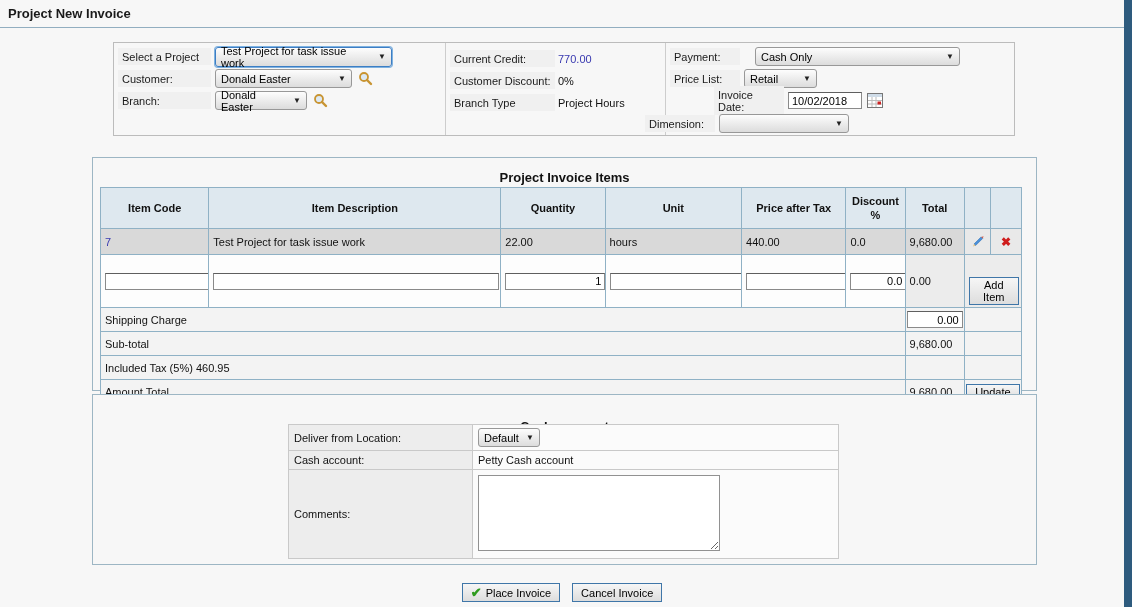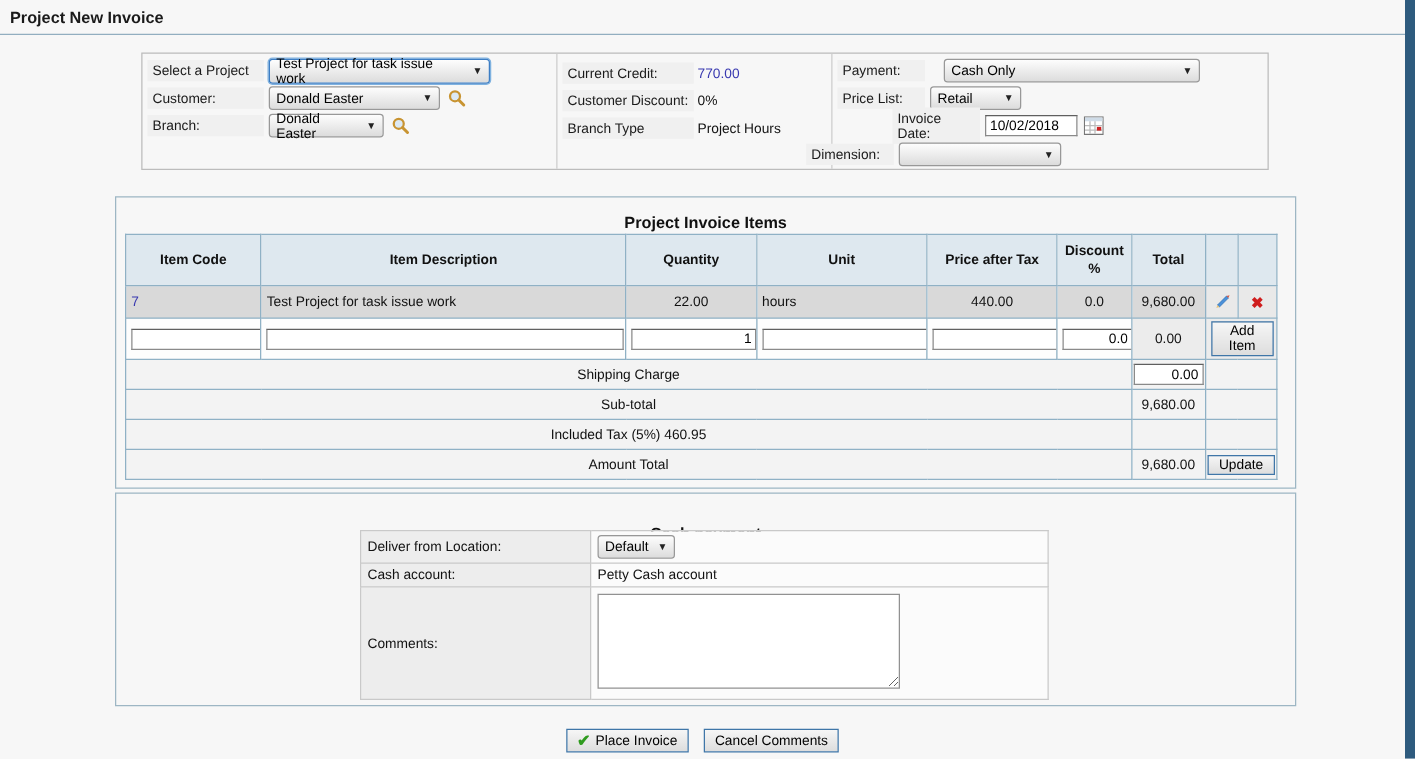--- a/index.html
+++ b/index.html
@@ -46,29 +46,29 @@
   
   table.items{position:absolute;left:7px;top:29px;border-collapse:collapse;table-layout:fixed;width:922px;}
   table.items th,table.items td{border:1px solid #8fb1c5;padding:2px 4px;overflow:hidden;}
   table.items th{background:#dee8ef;font-weight:bold;height:36px;line-height:14px;}
   tr.item-row td{background:#d9d9d9;height:21px;}
   tr.item-row td.iconcell{background:#e9e9e9;text-align:center;padding:1px;}
   tr.entry-row td{background:#fdfdfd;height:27px;}
   tr.entry-row td.graycell{background:#ececec;}
   tr.total-row td{background:#f3f3f3;height:19px;}
   .link{color:#3939b0;text-decoration:none;}
-  .rt{text-align:center;}
+  .rt{text-align:left;}
   .ctr{text-align:center;}
 
   button{
     font-family:"Liberation Sans",sans-serif;font-size:11px;color:#000;
     background:linear-gradient(#f6f6f6,#dddddd);border:1px solid #3f76a8;
     padding:1px 8px;cursor:pointer;
   }
-  button.additem{padding:1px 3px;line-height:12px;width:50px;}
+  button.additem{padding:1px 3px;line-height:12px;width:50px;margin-top:20px;}
   .glyph-del{color:#cf1d1d;font-size:12px;font-weight:bold;}
   .glyph-check{color:#2f9b1f;font-size:13px;font-weight:bold;margin-right:4px;}
 
   
   table.cash{position:absolute;left:195px;top:29px;border-collapse:collapse;table-layout:fixed;width:551px;}
   table.cash td{border:1px solid #c9c9c9;padding:3px 5px;vertical-align:middle;}
   table.cash td.lbl{background:#ededed;width:173px;}
   table.cash td.val{background:#fbfbfb;}
   textarea{
     font-family:"Liberation Sans",sans-serif;font-size:11px;
@@ -276,15 +276,15 @@
   </tbody>
     </table>
 </div>
 
 <div class="footer">
   <button>
     <span class="glyph-check">✔</span>
     <span>Place Invoice</span>
   </button>
   <button>
-    <span>Cancel Comments</span>
+    <span>Cancel Invoice</span>
   </button>
 </div>
 
 </body></html>

